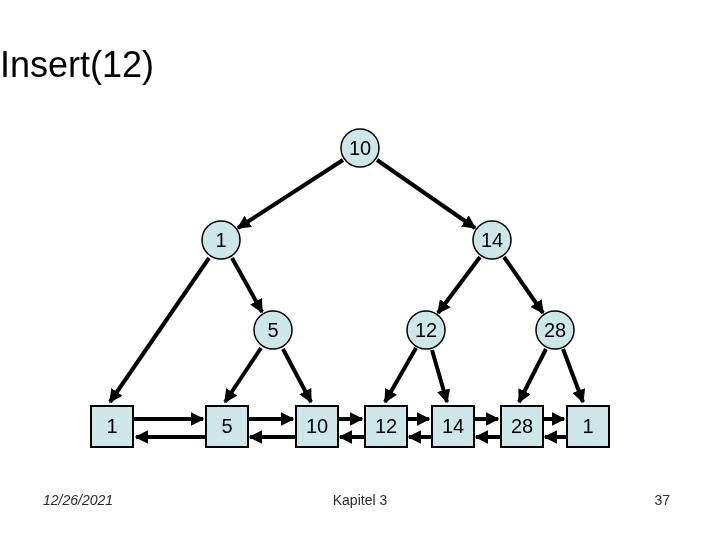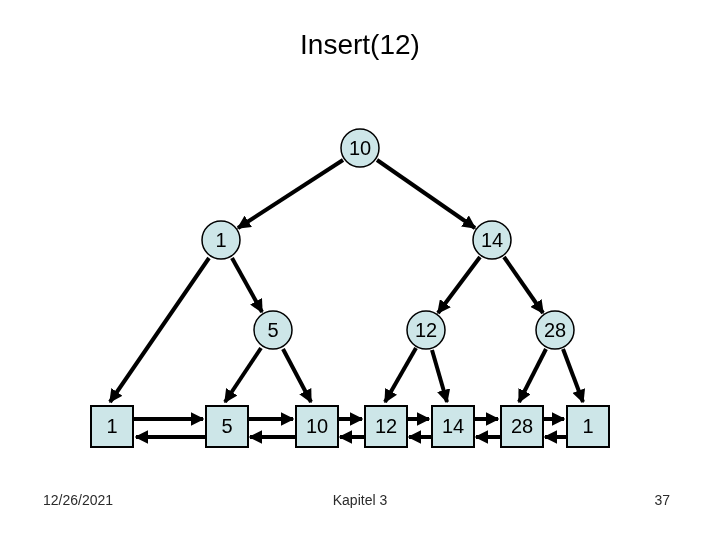--- a/index.html
+++ b/index.html
@@ -10,34 +10,34 @@
   }
   html, body {
     margin: 0; padding: 0;
     width: 720px; height: 540px;
     background: var(--background);
     font-family: "Liberation Sans", sans-serif;
     overflow: hidden;
   }
   .slide { position: relative; width: 720px; height: 540px; background: var(--background); }
   .slide-title {
-    position: absolute; top: 30px; left: 0; width: 720px;
-    text-align: center; font-size: 28px; line-height: 1.05; color: #000;
+    position: absolute; top: 46px; left: 0; width: 720px;
+    font-size: 36px; line-height: 1.05; color: #000;
     letter-spacing: 0px; white-space: nowrap;
   }
   svg.diagram { position: absolute; top: 0; left: 0; }
   .node-circle { fill: var(--node-fill); stroke: var(--node-stroke); stroke-width: 1.5px; }
   .leaf-box    { fill: var(--node-fill); stroke: var(--node-stroke); stroke-width: 2px; }
   .edge        { stroke: var(--edge); stroke-width: 4px; fill: none; }
   .node-label  { font-family: "Liberation Sans", sans-serif; font-size: 20px; fill: #000; text-anchor: middle; }
   .arrowhead   { fill: var(--edge); }
   .footer-item {
     position: absolute; top: 492px; font-size: 14px; color: #2b2b2b; white-space: nowrap;
   }
-  .footer-date   { left: 43px; }
+  .footer-date   { left: 43px; font-style: italic; }
   .footer-center { left: 0; width: 720px; text-align: center; }
   .footer-page   { right: 50px; }
 </style>
 </head>
 <body>
 
 <div class="slide">
 
   <div class="slide-title">Insert(12)</div>
 

